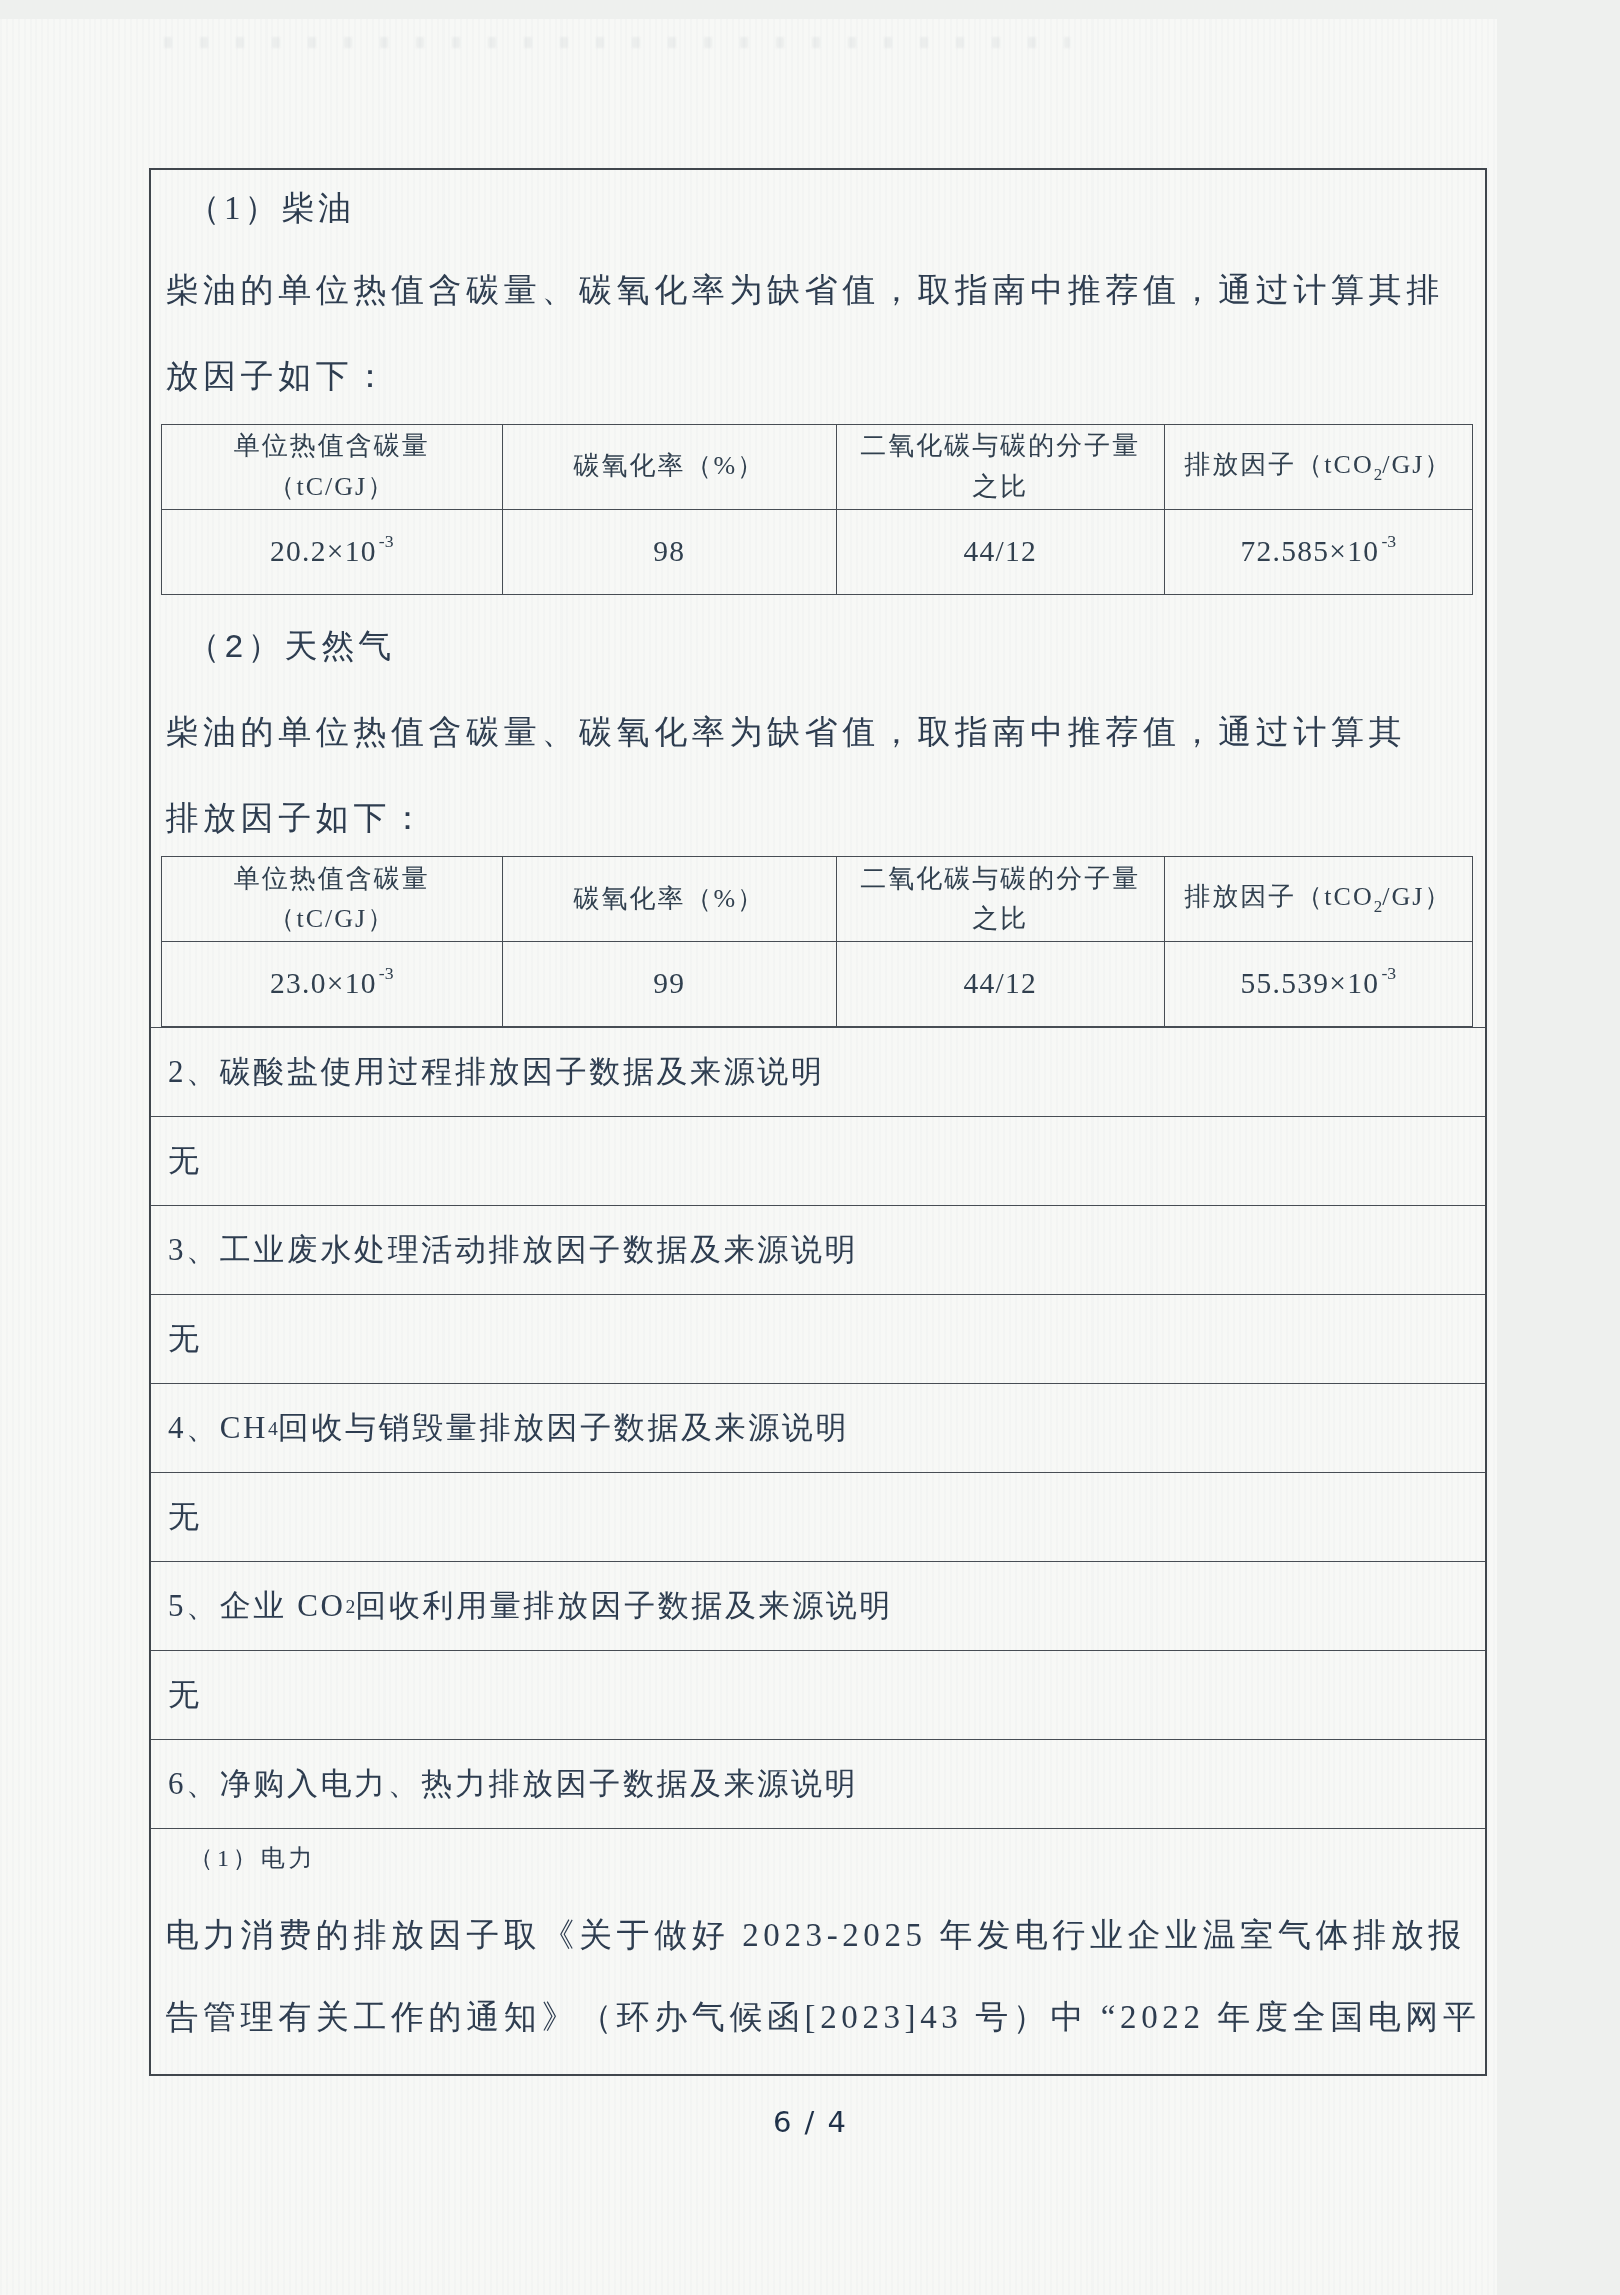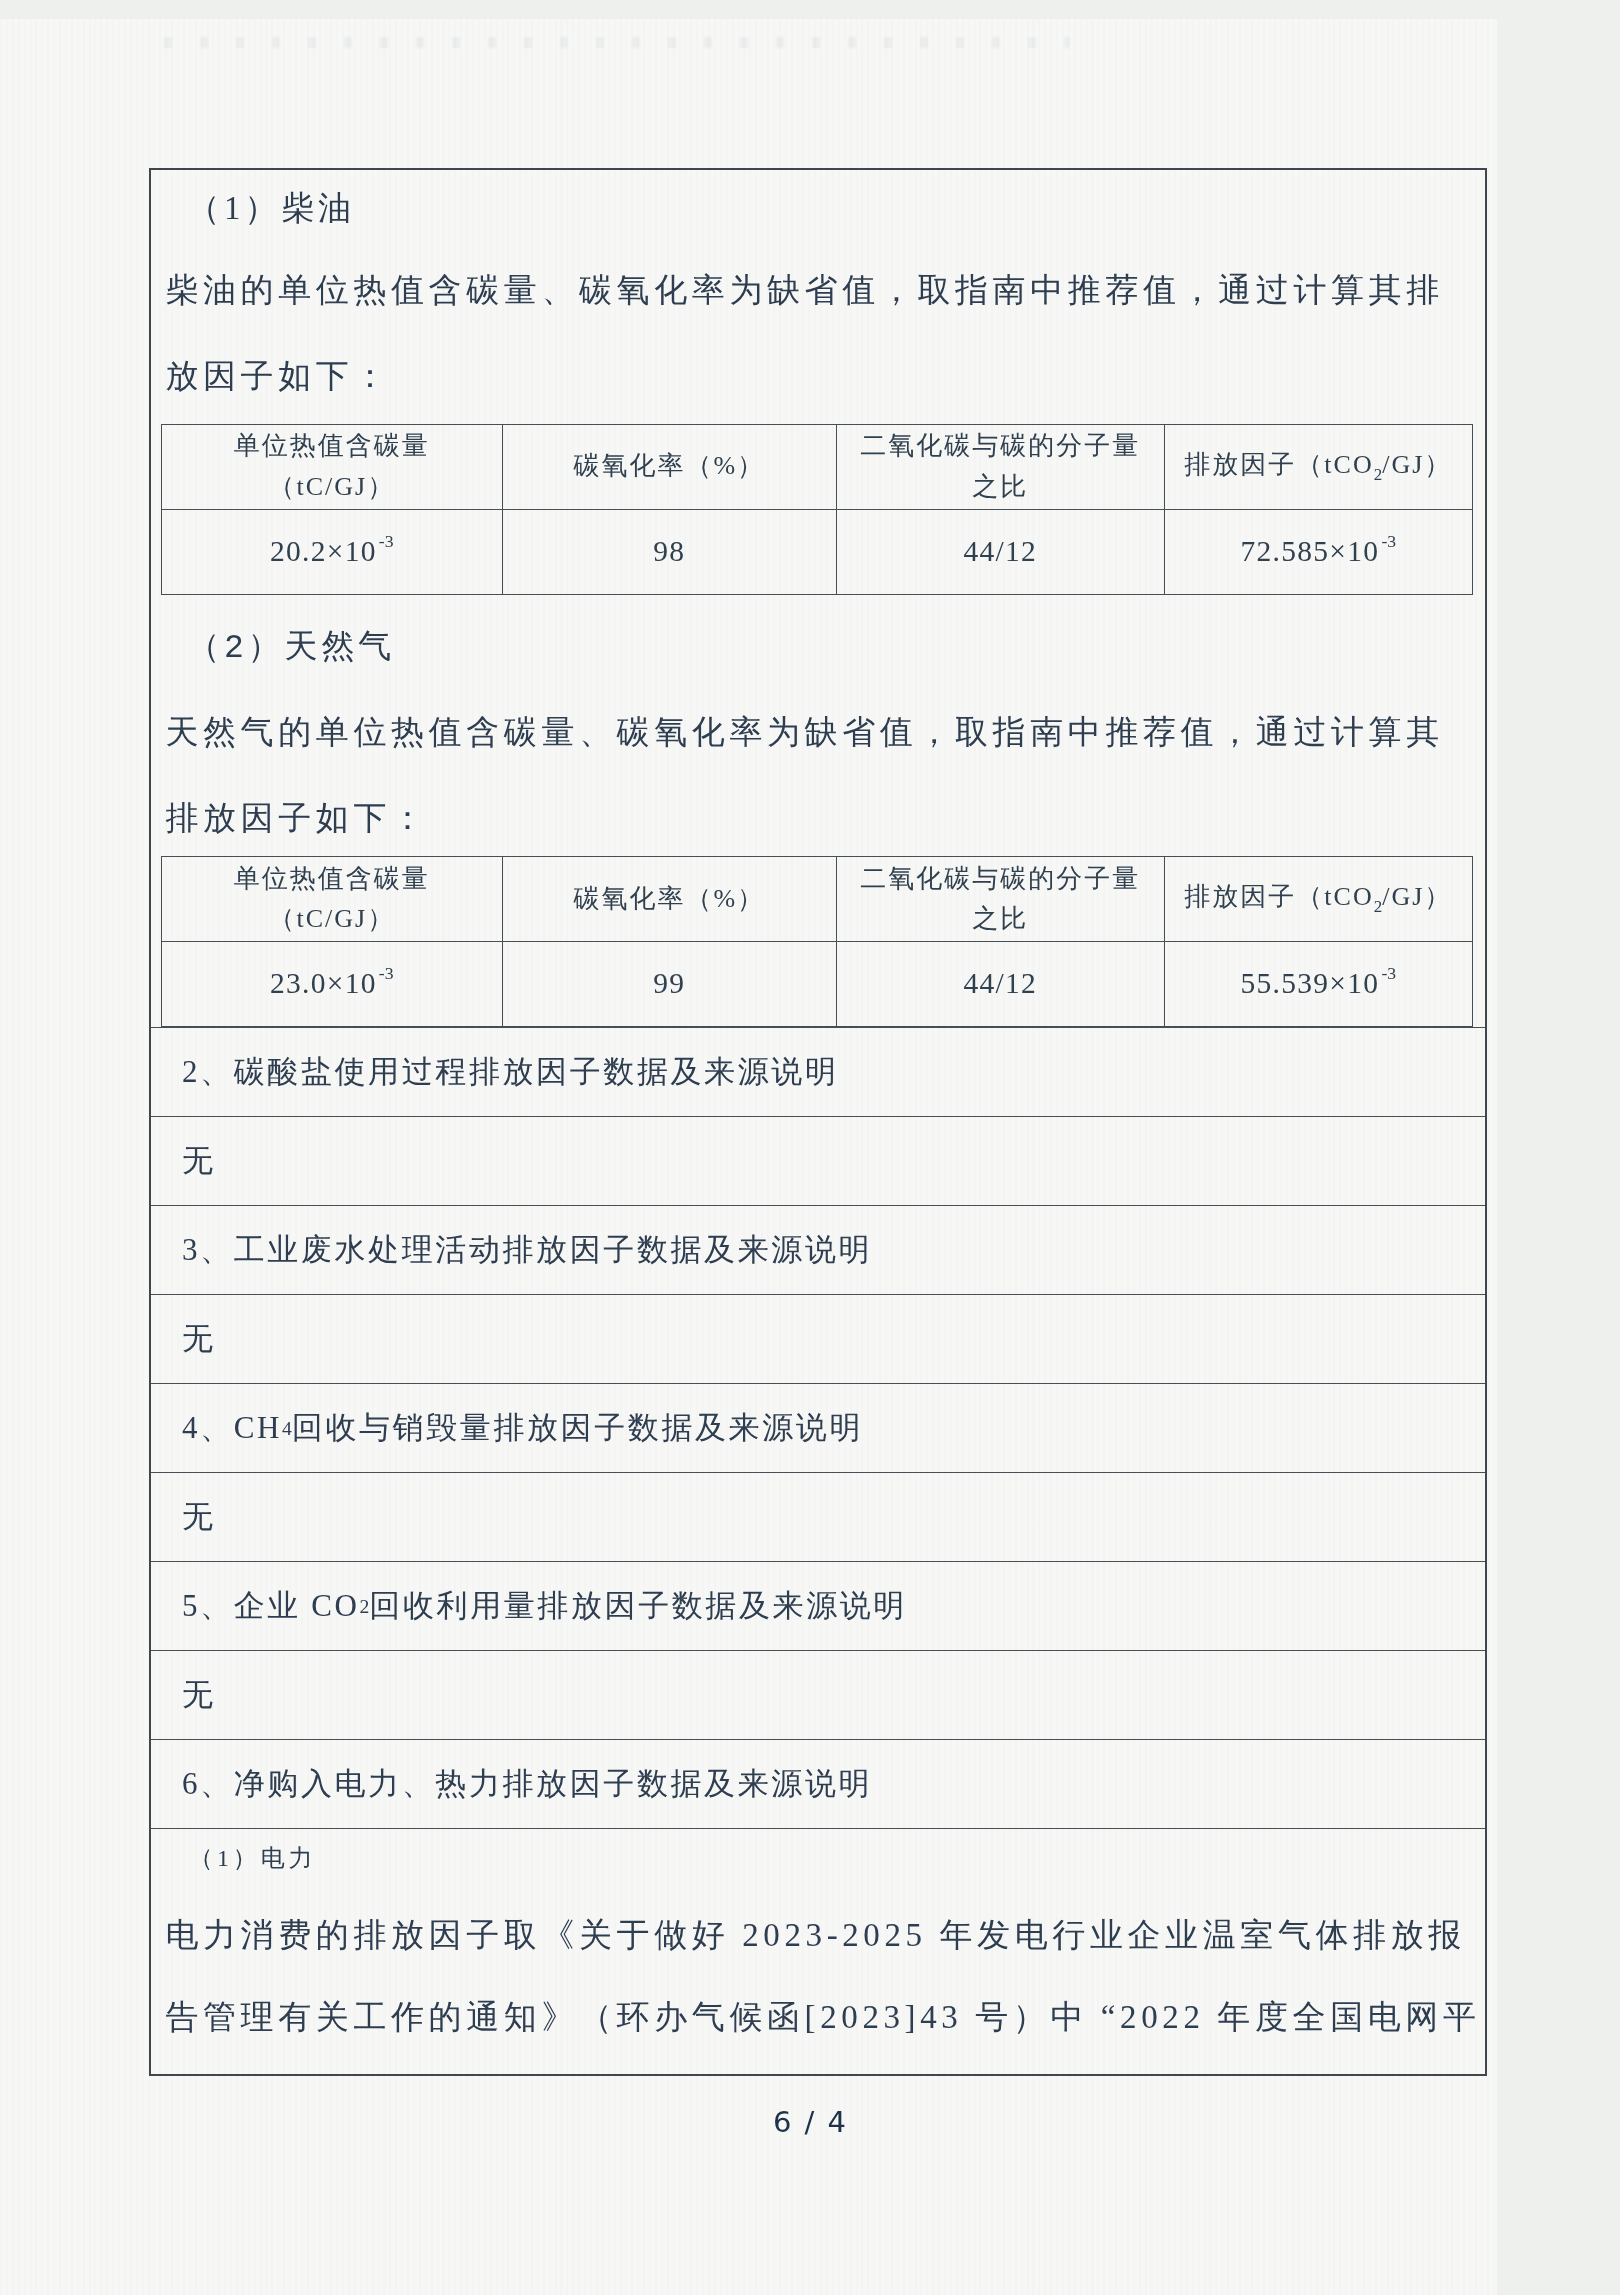--- a/index.html
+++ b/index.html
@@ -41,21 +41,21 @@
     font-size:26px;line-height:1.55;letter-spacing:2px;color:#31404f;
     padding:0 5.3px;box-sizing:border-box;
   }
   table.factor tr.hdr td{height:85px;}
   table.factor tr.val td{height:85px;font-size:29.5px;letter-spacing:1.3px;}
   .sb{font-size:17px;vertical-align:-6.6px;letter-spacing:0;}
   .sp{font-size:17.7px;vertical-align:14.4px;letter-spacing:0;margin-left:2px;}
   
   .row{
     height:89px;box-sizing:border-box;border-top:1.3px solid #474d54;
-    display:flex;align-items:center;padding-left:31px;
+    display:flex;align-items:center;padding-left:17px;
     font-size:31px;letter-spacing:2.6px;white-space:nowrap;
   }
   .row .sb{font-size:19.7px;vertical-align:-7.9px;}
   
   .cell-final{
     height:244px;box-sizing:border-box;border-top:1.3px solid #474d54;
     padding-top:17px;overflow:hidden;
   }
   .power-heading{margin:0 0 0 38px;font-size:24px;line-height:1;letter-spacing:3.9px;white-space:nowrap;}
   .power-p1{margin-top:47px;}
@@ -115,21 +115,21 @@
         <tr class="val">
           <td><span>20.2×10</span><span class="sp">-3</span></td>
           <td>98</td>
           <td>44/12</td>
           <td><span>72.585×10</span><span class="sp">-3</span></td>
         </tr>
       </tbody>
         </table>
 
       <p class="fuel-heading mt-h2">（2）天然气</p>
-      <p class="para-line mt-p1b">天然气的单位热值含碳量、碳氧化率为缺省值，取指南中推荐值，通过计算其</p>
+      <p class="para-line mt-p1b">柴油的单位热值含碳量、碳氧化率为缺省值，取指南中推荐值，通过计算其</p>
       <p class="para-line mt-p2b">排放因子如下：</p>
 
       <table class="factor second">
         <colgroup>
             <col style="width:341px">
             <col style="width:334px">
             <col style="width:328px">
             <col style="width:308px">
           </colgroup>
         <tbody>

